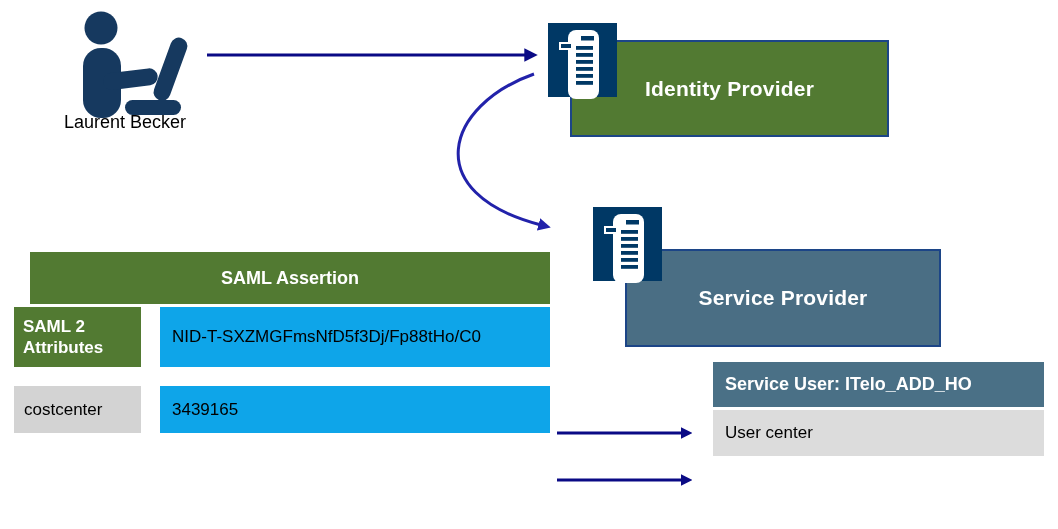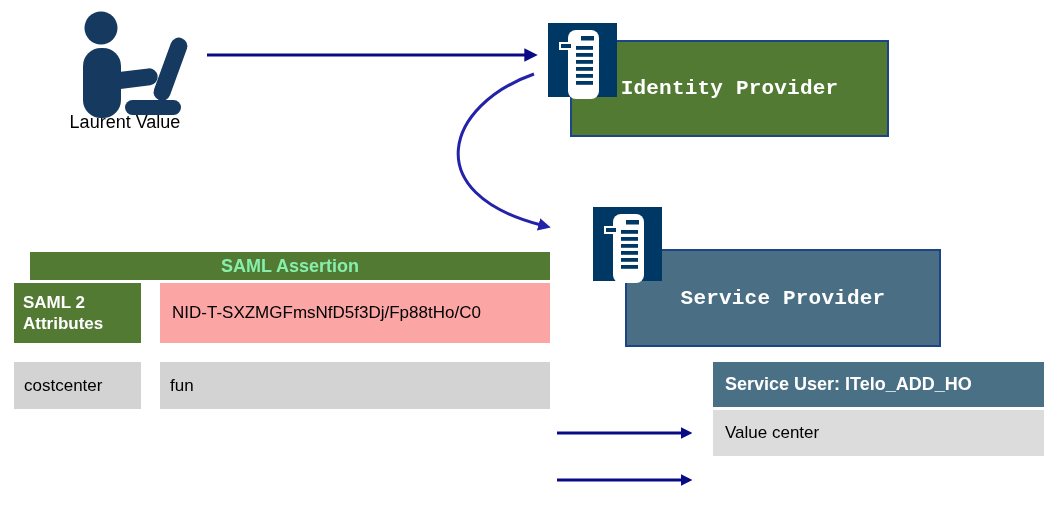--- a/index.html
+++ b/index.html
@@ -17,43 +17,42 @@
     left:25px;top:112px;width:200px;
     text-align:center;font-size:18px;color:#000;
   }
 
   
   .provider-box{
     display:flex;align-items:center;justify-content:center;
     color:#fff;font-weight:bold;font-size:21px;
     border:2px solid #1C4587;box-sizing:border-box;
     letter-spacing:.2px;
-    font-family:Liberation Mono, monospace;
   }
   .idp-box{left:570px;top:40px;width:319px;height:97px;background:#527A32;}
   .sp-box{left:625px;top:236px;width:316px;height:98px;background:#4A6E84;margin-top:13px;}
 
   
   .saml-table{left:14px;top:252px;width:536px;}
   .saml-title{
-    height:28px;background:#527A32;color:#86efac;
+    height:52px;background:#527A32;color:#ffffff;
     font-weight:bold;font-size:18px;
     display:flex;align-items:center;justify-content:center;margin-left:16px;
   }
   .saml-grid{
     margin-top:3px;
     display:grid;
     grid-template-columns:127px 1fr;
     grid-template-rows:60px 47px 44px 46px;
     gap:19px;
   }
   .cell{display:flex;align-items:center;padding-left:10px;box-sizing:border-box;font-size:17px;color:#000;}
   .cell.head{background:#527A32;color:#fff;font-weight:bold;padding-left:9px;padding-right:6px;line-height:1.25;}
   .cell.attr{background:#D3D3D3;}
-  .cell.val{background:#fca5a5;padding-left:12px;}
+  .cell.val{background:#0ea5e9;padding-left:12px;}
 
   
   .svc-table{left:713px;top:362px;width:331px;}
   .svc-title{
     height:45px;background:#4A7086;color:#fff;
     font-weight:bold;font-size:18px;
     display:flex;align-items:center;padding-left:12px;box-sizing:border-box;
   }
   .svc-row{
     height:46px;margin-top:3px;background:#DCDCDC;color:#000;
@@ -84,21 +83,21 @@
     <line x1="557" y1="480" x2="683" y2="480" stroke="#0A0A85" stroke-width="2.8" marker-end="url(#m-navy)"></line>
   </svg>
 
   <svg class="abs" style="left:65px;top:8px;" width="125" height="110" viewBox="0 0 125 110">
     <circle cx="36" cy="20" r="16.5" fill="#16395F"></circle>
     <rect x="18" y="40" width="38" height="70" rx="18" fill="#16395F"></rect>
     <rect x="38" y="66" width="55" height="17" rx="8.5" fill="#16395F" transform="rotate(-7 38 74)"></rect>
     <rect x="97" y="28" width="17" height="66" rx="8.5" fill="#16395F" transform="rotate(20 105 61)"></rect>
     <rect x="60" y="92" width="56" height="15" rx="7.5" fill="#16395F"></rect>
   </svg>
-  <div class="abs person-label">Laurent Value</div>
+  <div class="abs person-label">Laurent Becker</div>
 
   <div class="abs provider-box idp-box">
     <span>Identity Provider</span>
   </div>
   <svg class="abs" style="left:548px;top:23px;" width="69" height="79" viewBox="0 0 69 79">
     <rect x="0" y="0" width="69" height="74" fill="#003865"></rect>
     <rect x="20" y="7" width="31" height="69" rx="8" fill="#ffffff"></rect>
     <rect x="12" y="20" width="12" height="6" fill="#003865" stroke="#ffffff" stroke-width="2"></rect>
     <rect x="33" y="13" width="13" height="4.5" fill="#003865"></rect>
     <rect x="28" y="23" width="17" height="3.8" fill="#003865"></rect>
@@ -126,23 +125,23 @@
   </svg>
 
   <div class="abs saml-table">
     <div class="saml-title">SAML Assertion</div>
     <div class="saml-grid">
       <div class="cell head">SAML 2 Attributes</div>
 
       <div class="cell val">NID-T-SXZMGFmsNfD5f3Dj/Fp88tHo/C0</div>
 
       <div class="cell attr">costcenter</div>
+      <div class="cell val">3439165</div>
 
-      <div class="cell attr">fun</div>
     </div>
   </div>
 
   <div class="abs svc-table">
     <div class="svc-title">Service User: ITelo_ADD_HO</div>
-    <div class="svc-row">Value center</div>
+    <div class="svc-row">User center</div>
   </div>
 
 </div>
 
 </body></html>

